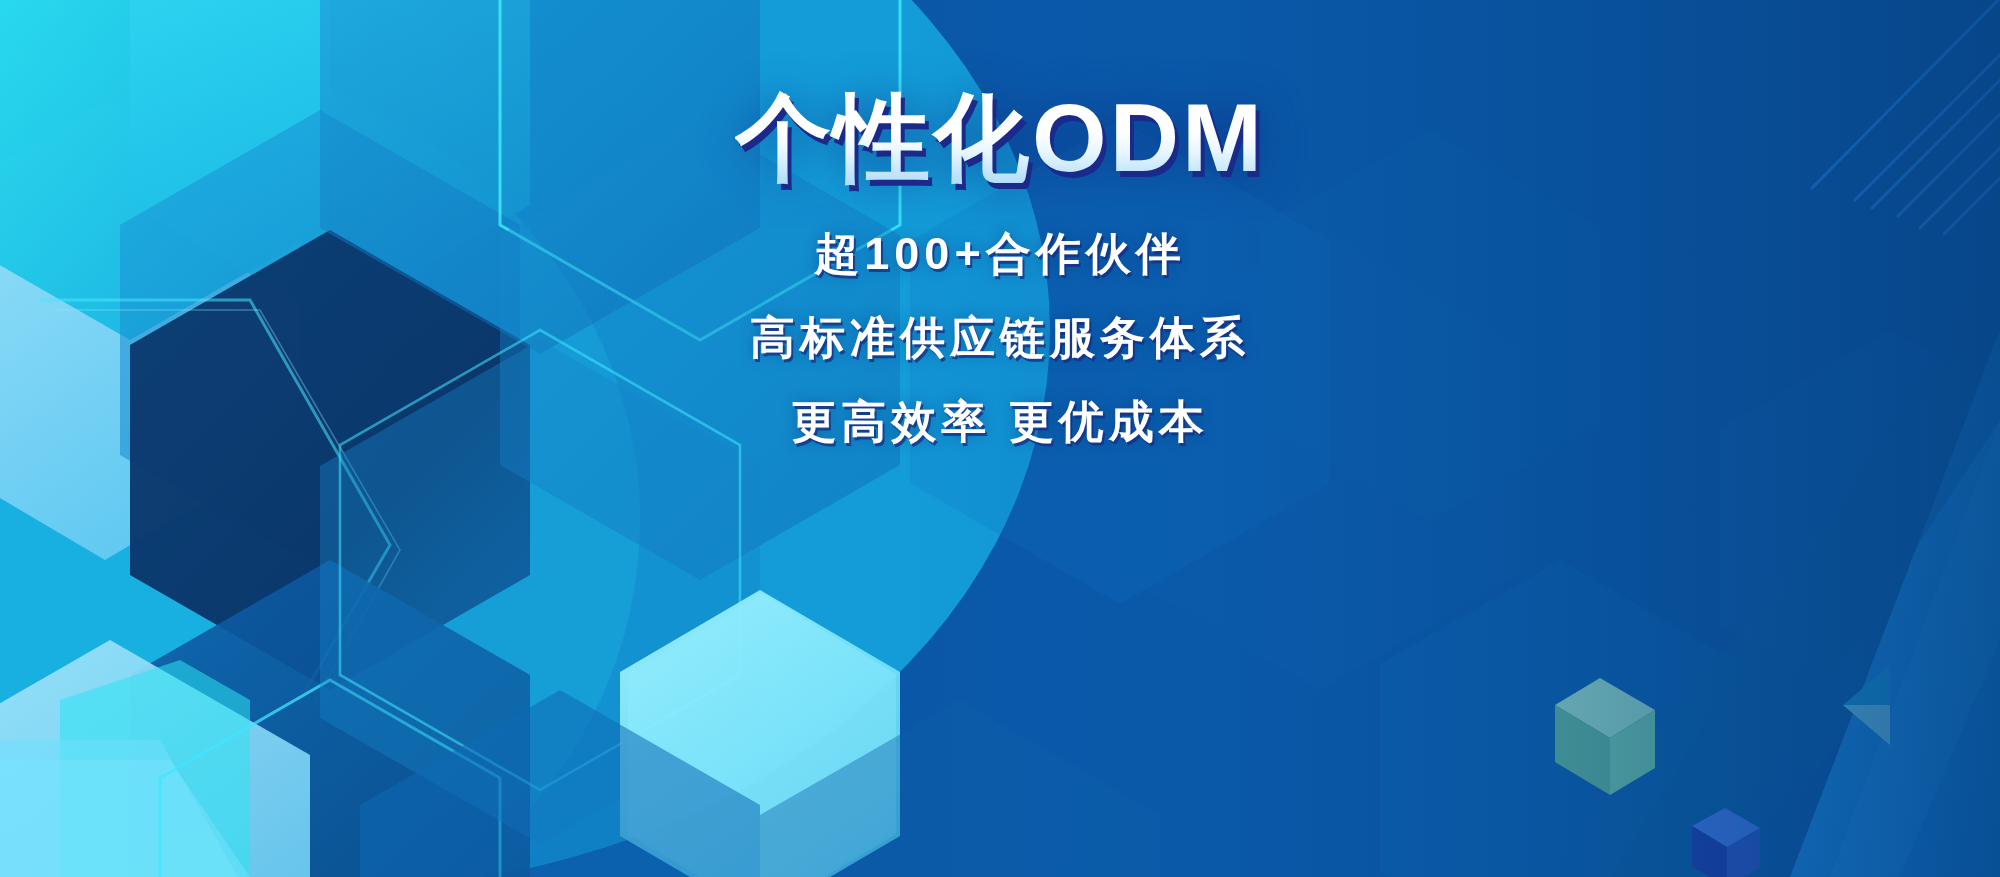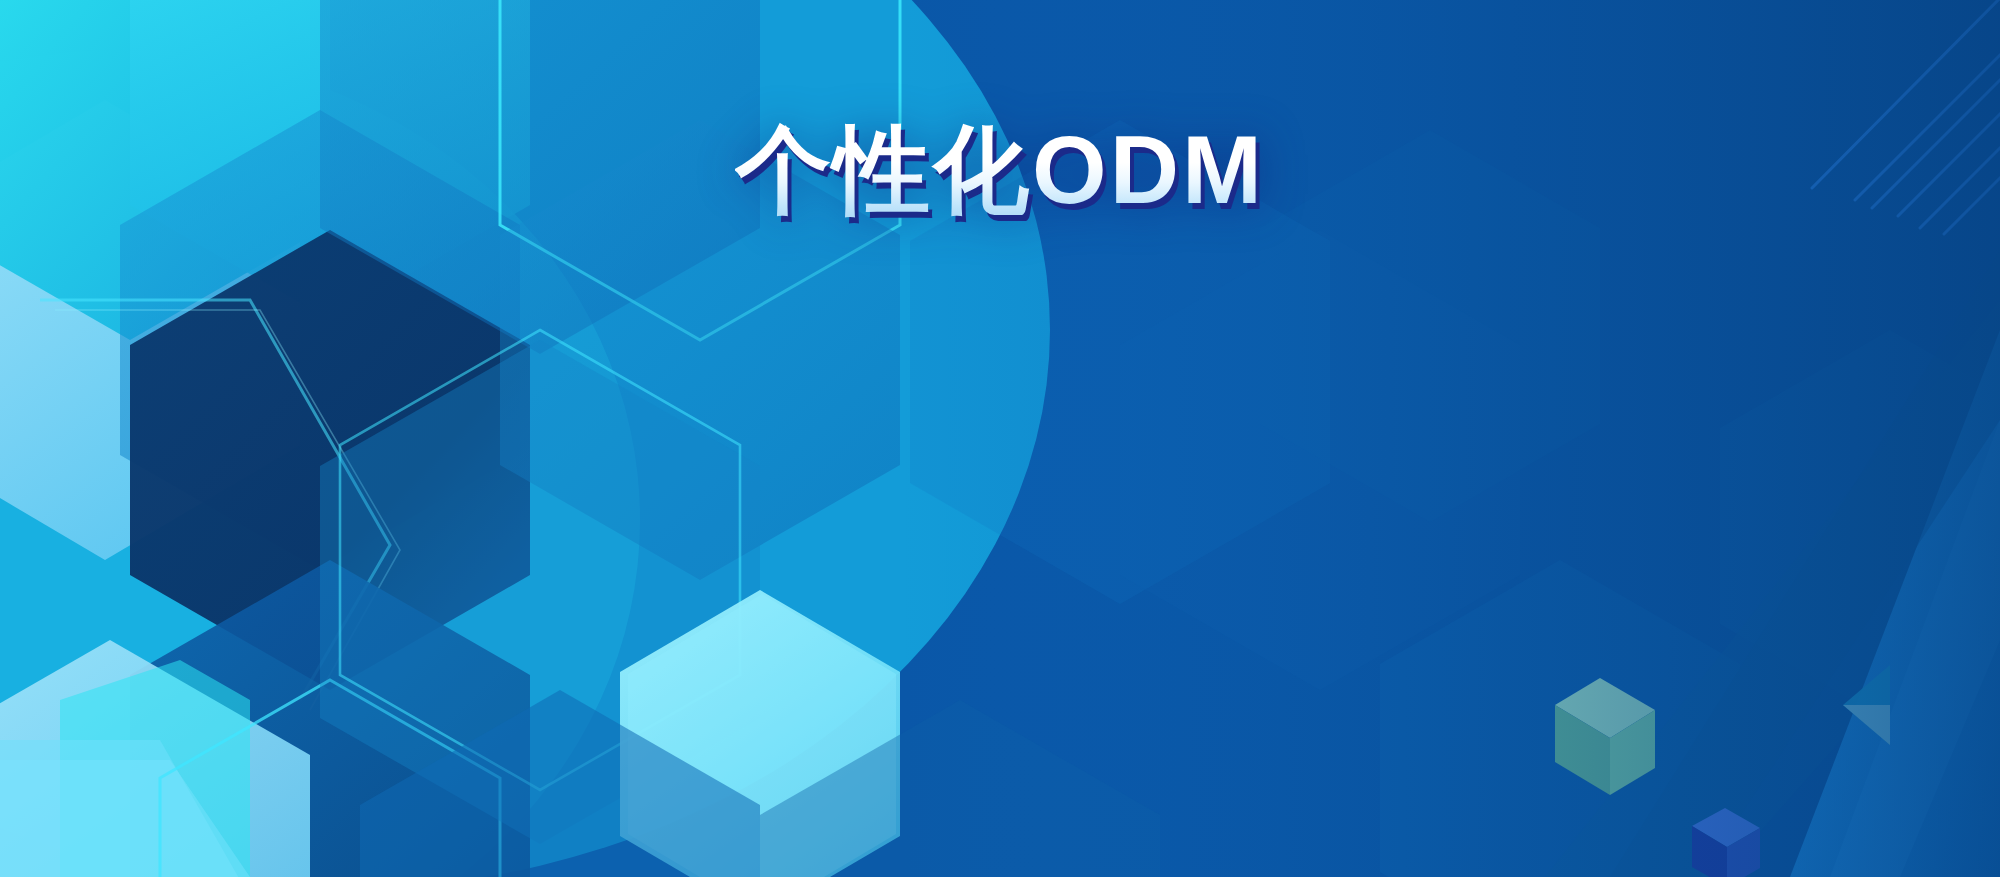--- a/index.html
+++ b/index.html
@@ -15,21 +15,21 @@
   .layer{position:absolute;inset:0;}
   svg.layer{display:block;}
 
   
   #content{
     position:absolute;left:0;top:0;width:2000px;height:877px;
     display:flex;flex-direction:column;align-items:center;
     z-index:50;pointer-events:none;
   }
   #title{
-    margin-top:120px;
+    margin-top:88px;
     font-size:96px;font-weight:bold;letter-spacing:3px;line-height:1.05;
     background:linear-gradient(180deg,#ffffff 0%,#ffffff 42%,#eaf7ff 62%,#bfe4fb 86%,#a9d9f6 100%);
     -webkit-background-clip:text;background-clip:text;color:transparent;
     -webkit-text-fill-color:transparent;
     filter:drop-shadow(4px 6px 0px #1b2a8a) drop-shadow(0 0 22px rgba(10,30,120,.45));
     white-space:nowrap;
   }
   #sublines{
     margin-top:42px;display:flex;flex-direction:column;align-items:center;
   }
@@ -187,15 +187,20 @@
       <polygon points="1692,826 1725,808 1760,828 1727,847" fill="#4a7cf0"></polygon>
       <polygon points="1692,826 1727,847 1727,887 1692,867" fill="#1f37ad"></polygon>
       <polygon points="1727,847 1760,828 1760,868 1727,887" fill="#2f52c8"></polygon>
     </g>
 
     <rect x="900" y="0" width="1100" height="877" fill="url(#gVig)"></rect>
   </svg>
 
   <div id="content">
     <div id="title">个性化ODM</div>
+    <div id="sublines">
+      <div class="subline">超100+合作伙伴</div>
+      <div class="subline">高标准供应链服务体系</div>
+      <div class="subline">更高效率 更优成本</div>
+    </div>
   </div>
 
 </div>
 
 </body></html>

